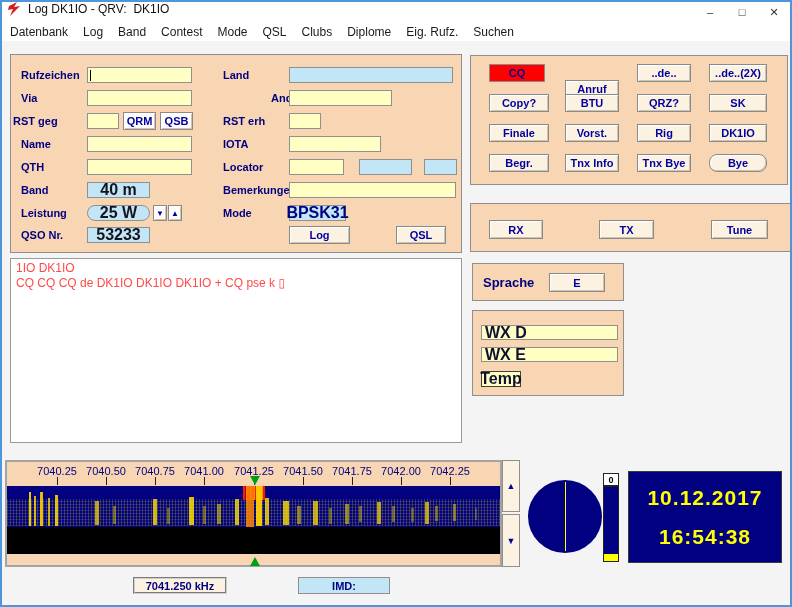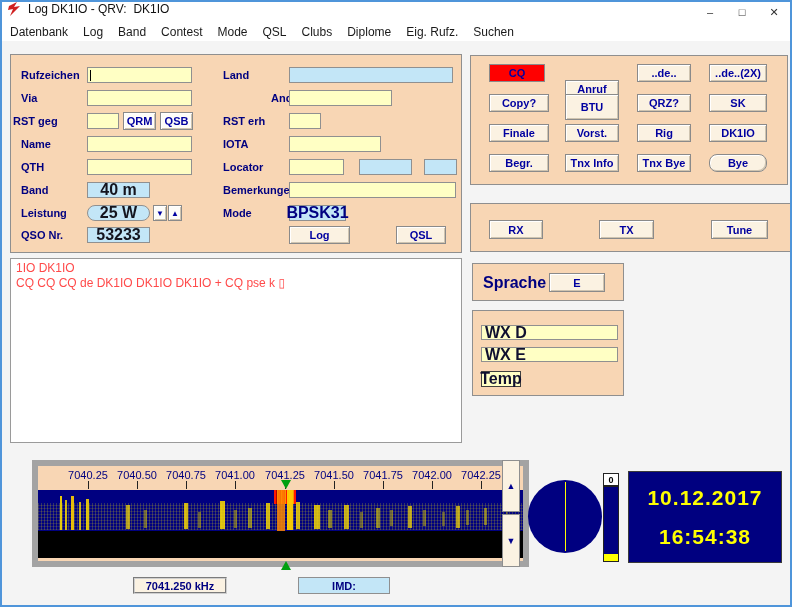--- a/index.html
+++ b/index.html
@@ -26,22 +26,22 @@
   .caret{width:1px;height:11px;background:#000;margin-left:2px;}
   .pbtn{position:absolute;box-sizing:border-box;background:#fbf2e2;border:1px solid #8a8a8a;
     box-shadow:inset 1px 1px 0 #ffffff,inset -1px -1px 0 #cfc4b0;
     display:flex;align-items:center;justify-content:center;
     font-weight:bold;font-size:11px;color:#0000a0;cursor:pointer;white-space:nowrap;}
   .pbtn.white{background:#fdfcf8;}
   .pbtn.active{background:#ff0000;box-shadow:none;}
   .terminal{position:absolute;background:#ffffff;border:1px solid #9a9a9a;box-sizing:border-box;
     padding:2px 5px;overflow:hidden;}
   .tline{font-size:12px;line-height:15px;color:#ff4a4a;white-space:pre;}
-  .wf{position:absolute;left:3px;top:419px;width:497px;height:107px;border:6px solid #a3a3a3;
-    box-sizing:border-box;background:#f8d6b4;margin-left:27px;}
+  .wf{position:absolute;left:3px;top:419px;width:497px;height:107px;border:2px solid #a3a3a3;
+    box-sizing:border-box;background:#f8d6b4;}
   .wf-scale{position:absolute;left:0;right:0;top:0;height:24px;}
   .wf-ticklbl{position:absolute;top:3px;transform:translateX(-50%);font-size:11px;color:#000080;}
   .wf-tick{position:absolute;top:15px;width:1px;height:8px;background:#222;}
   .wf-band{position:absolute;left:0;right:0;top:24px;height:41px;background:#000080;overflow:hidden;}
   .speckle{position:absolute;left:0;right:0;top:13px;height:27px;
     background-image:repeating-linear-gradient(90deg,rgba(255,255,0,.20) 0 1px,transparent 1px 3px),
                      repeating-linear-gradient(0deg,rgba(255,230,0,.14) 0 1px,transparent 1px 3px);}
   .streak{position:absolute;filter:blur(.5px);}
   .tx-signal{position:absolute;left:236px;top:0;width:22px;height:14px;
     background:repeating-linear-gradient(90deg,#ff1800 0 2px,#b00000 2px 3px,#ff9000 3px 4px);}
@@ -155,21 +155,21 @@
       <div class="pbtn" style="left:385px;top:171px;width:50px;height:18px;">QSL</div>
     </div>
 
     <div class="panel" style="left:468px;top:14px;width:318px;height:130px;">
       <div class="pbtn macro active" style="left:18px;top:8px;width:56px;height:18px;">CQ</div>
       <div class="pbtn macro" style="left:94px;top:8px;width:54px;height:18px;margin-top:16px;">Anruf</div>
       <div class="pbtn macro" style="left:166px;top:8px;width:54px;height:18px;">..de..</div>
       <div class="pbtn macro" style="left:238px;top:8px;width:58px;height:18px;">..de..(2X)</div>
 
       <div class="pbtn macro" style="left:18px;top:38px;width:60px;height:18px;">Copy?</div>
-      <div class="pbtn macro" style="left:94px;top:38px;width:54px;height:26px;">BTU</div>
+      <div class="pbtn macro" style="left:94px;top:38px;width:54px;height:18px;">BTU</div>
       <div class="pbtn macro" style="left:166px;top:38px;width:54px;height:18px;">QRZ?</div>
       <div class="pbtn macro" style="left:238px;top:38px;width:58px;height:18px;">SK</div>
 
       <div class="pbtn macro" style="left:18px;top:68px;width:60px;height:18px;">Finale</div>
       <div class="pbtn macro" style="left:94px;top:68px;width:54px;height:18px;">Vorst.</div>
       <div class="pbtn macro" style="left:166px;top:68px;width:54px;height:18px;">Rig</div>
       <div class="pbtn macro" style="left:238px;top:68px;width:58px;height:18px;">DK1IO</div>
 
       <div class="pbtn macro" style="left:18px;top:98px;width:60px;height:18px;">Begr.</div>
       <div class="pbtn macro" style="left:94px;top:98px;width:54px;height:18px;">Tnx Info</div>
@@ -182,21 +182,21 @@
       <div class="pbtn" style="left:128px;top:16px;width:55px;height:19px;">TX</div>
       <div class="pbtn" style="left:240px;top:16px;width:57px;height:19px;">Tune</div>
     </div>
 
     <div class="terminal" style="left:8px;top:217px;width:452px;height:185px;">
       <div class="tline">1IO DK1IO</div>
       <div class="tline">CQ CQ CQ de DK1IO DK1IO DK1IO + CQ pse k ▯</div>
     </div>
 
     <div class="panel" style="left:470px;top:222px;width:152px;height:38px;">
-      <span class="lbl" style="left:10px;top:11px;font-size:16px;">Sprache</span>
+      <span class="lbl" style="left:10px;top:11px;font-size:13px;">Sprache</span>
       <div class="pbtn" style="left:76px;top:9px;width:56px;height:19px;">E</div>
     </div>
 
     <div class="panel" style="left:470px;top:269px;width:152px;height:86px;">
       <div class="fld" style="left:8px;top:14px;width:137px;height:15px;color:#101030;padding-left:3px;">WX D</div>
       <div class="fld" style="left:8px;top:36px;width:137px;height:15px;color:#101030;padding-left:3px;">WX E</div>
       <div class="fld center" style="left:8px;top:60px;width:40px;height:16px;border:1px solid #404040;color:#101030;">Temp</div>
     </div>
 
     <div class="wf">

